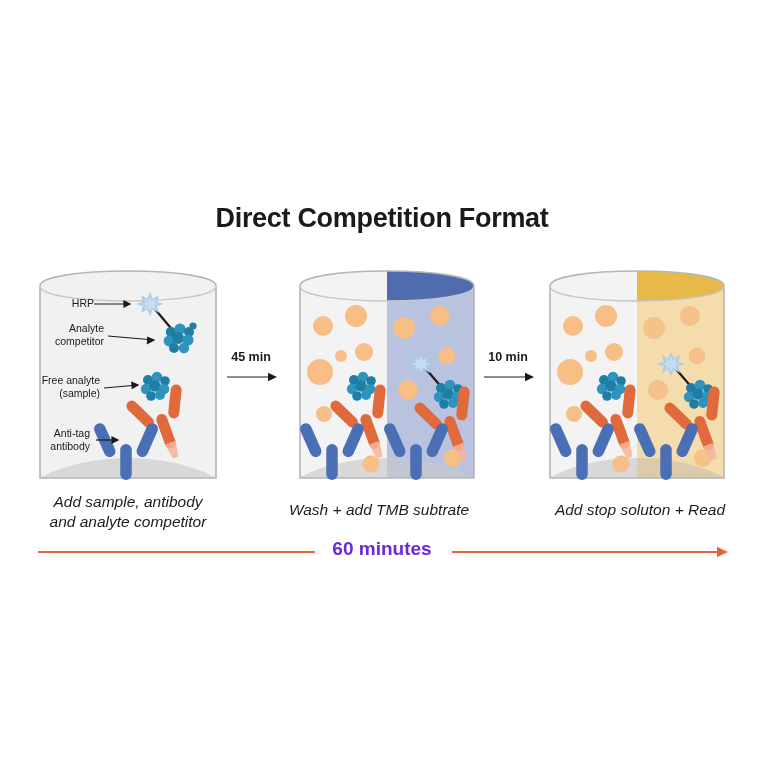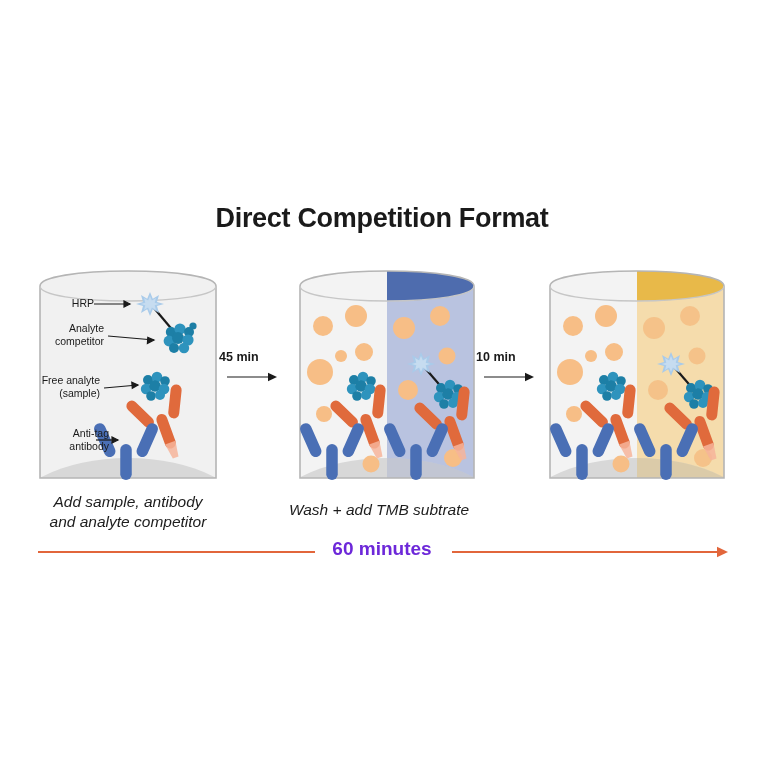--- a/index.html
+++ b/index.html
@@ -27,21 +27,21 @@
   
   .caption{
     position:absolute;text-align:center;
     font-size:15.5px;color:#1d1d1d;line-height:1.28;
     font-family:"Liberation Sans", sans-serif;
     font-style:italic;
   }
 
   
   .steplabel{
-    position:absolute;
+    position:absolute;text-align:center;
     font-size:12.5px;font-weight:bold;color:#1a1a1a;
   }
   .steparrow{position:absolute;}
 
   
   .lead{
     position:absolute;text-align:right;
     font-size:10.5px;color:#1a1a1a;line-height:1.22;
   }
 
@@ -150,21 +150,21 @@
     <div>HRP</div>
   </div>
   <div class="lead" style="left:8px;top:322px;width:96px;">
     <div>Analyte</div>
     <div>competitor</div>
   </div>
   <div class="lead" style="left:0px;top:374px;width:100px;">
     <div>Free analyte</div>
     <div>(sample)</div>
   </div>
-  <div class="lead" style="left:31px;top:427px;width:78px;">
+  <div class="lead" style="left:12px;top:427px;width:78px;">
     <div>Anti-tag</div>
     <div>antibody</div>
   </div>
 
   <div class="caption" style="left:18px;top:492px;width:220px;">
     <div>Add sample, antibody</div>
     <div>and analyte competitor</div>
   </div>
 
   <div class="steplabel" style="left:219px;top:350px;width:64px;">45 min</div>
@@ -368,20 +368,23 @@
         </g>
         <g transform="translate(118,160)">
           <rect x="-27" y="-6" width="11.5" height="36" rx="5.75" fill="#4A6FB5" transform="rotate(-24 -21 12)"></rect>
           <rect x="15.5" y="-6" width="11.5" height="36" rx="5.75" fill="#4A6FB5" transform="rotate(24 21 12)"></rect>
           <rect x="-5.75" y="16" width="11.5" height="36" rx="5.75" fill="#4A6FB5"></rect>
         </g>
       </g>
     </svg>
   </div>
 
+  <div class="caption" style="left:525px;top:500px;width:230px;">
+    <div>Add stop soluton + Read</div>
+  </div>
 
   <svg class="timeline" viewBox="0 0 764 48">
     <line x1="38" y1="22" x2="315" y2="22" stroke="#E2663B" stroke-width="1.8"></line>
     <line x1="452" y1="22" x2="718" y2="22" stroke="#E2663B" stroke-width="1.8"></line>
     <path d="M728,22 l-11,-5.2 l0,10.4 Z" fill="#E2663B"></path>
   </svg>
   <div class="tl-text">60 minutes</div>
 
 </div>
 

